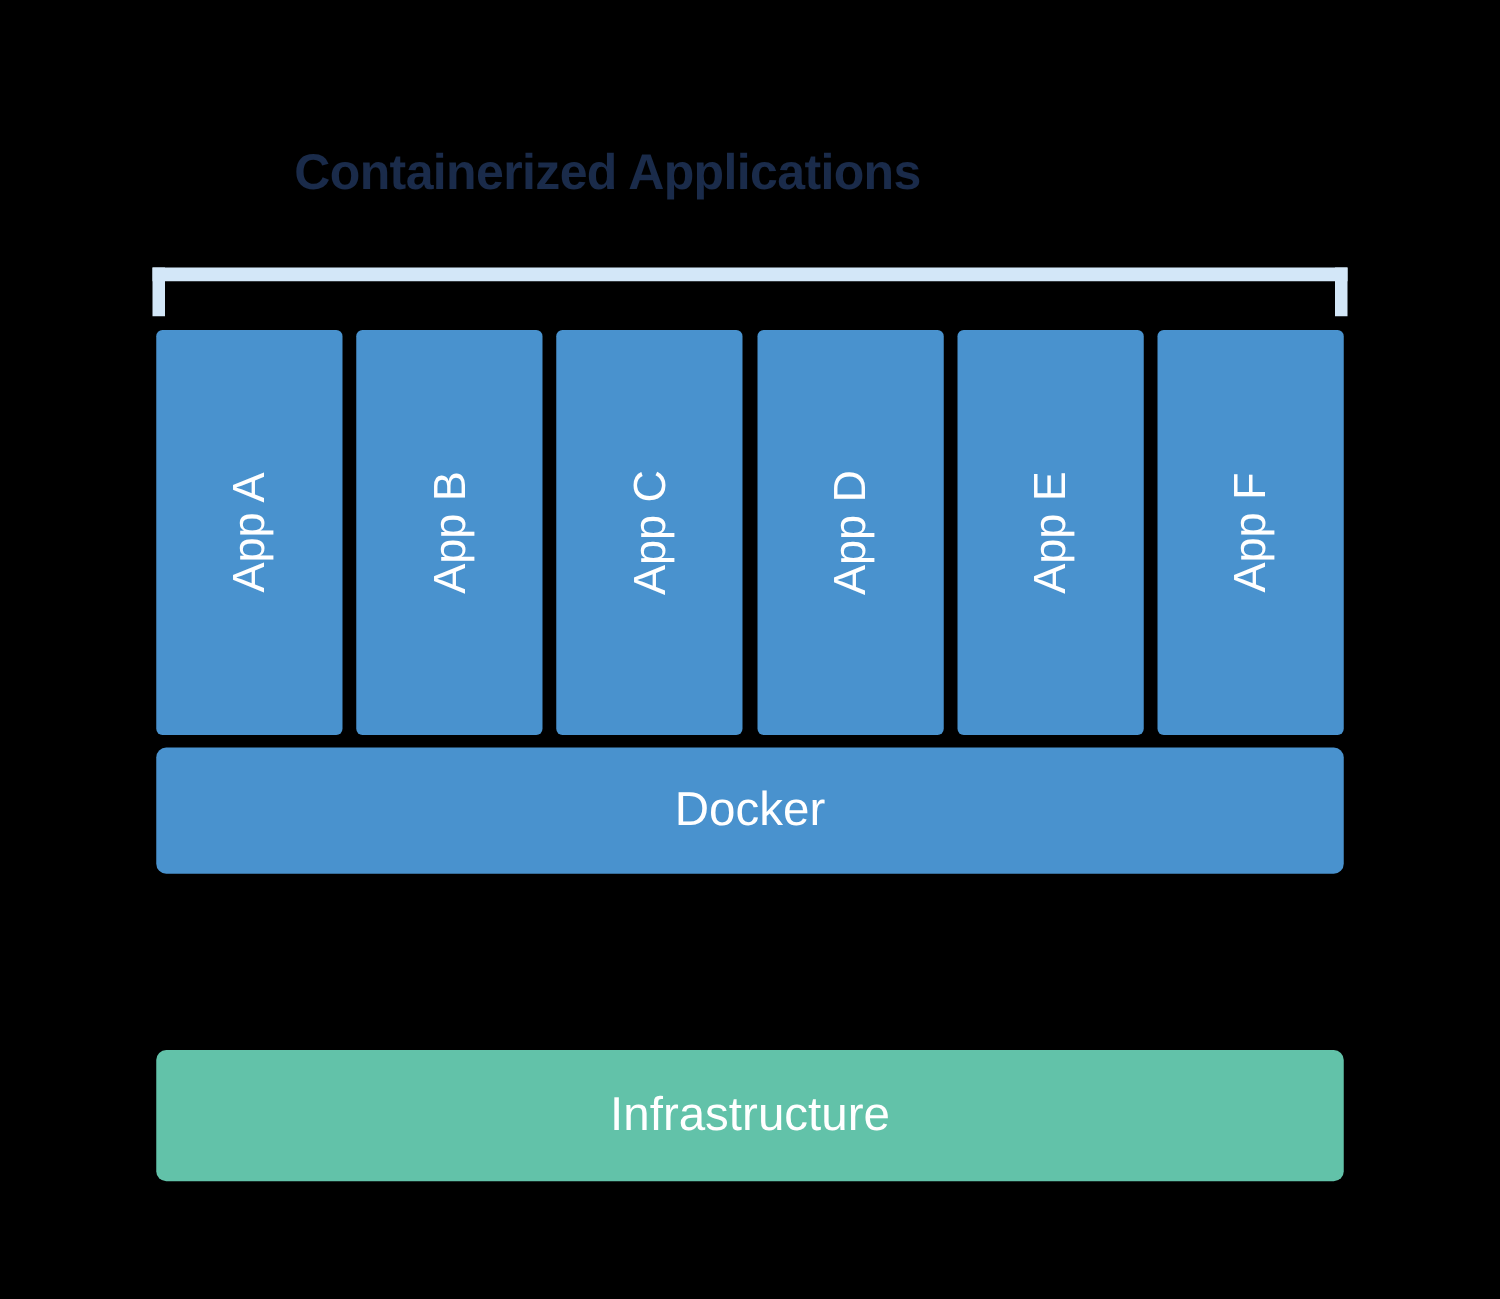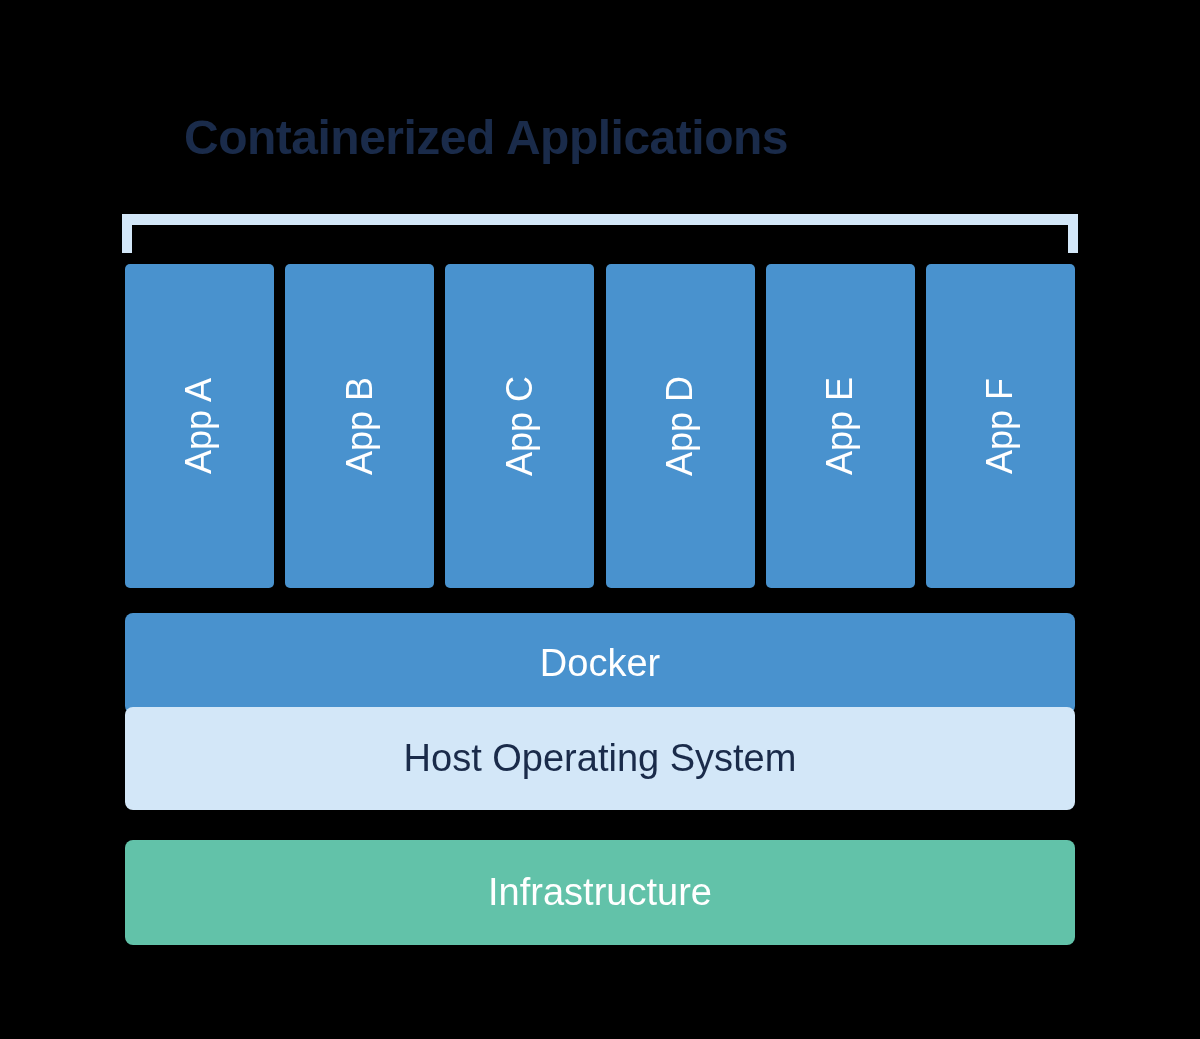--- a/index.html
+++ b/index.html
@@ -21,21 +21,21 @@
     height: 1039px;
     background: var(--background);
     overflow: hidden;
   }
   .title {
     position: absolute;
     top: 116px;
     left: 0;
     width: 972px;
     text-align: center;
-    font-size: 48px;
+    font-size: 40px;
     line-height: 44px;
     font-weight: 700;
     letter-spacing: -0.5px;
     color: var(--navy_text);
   }
   .bracket {
     position: absolute;
     left: 122px;
     top: 214px;
     width: 956px;
@@ -77,21 +77,20 @@
     display: flex;
     align-items: center;
     justify-content: center;
     font-size: 38px;
   }
   .layer-docker {
     top: 598px;
     height: 101px;
     background: var(--container_blue);
     color: var(--white_text);
-    margin-top: 15px;
   }
   .layer-host {
     top: 707px;
     height: 103px;
     background: var(--light_blue);
     color: var(--navy_text);
   }
   .layer-infra {
     top: 817px;
     height: 105px;
@@ -127,21 +126,18 @@
     </div>
     <div class="app-box">
       <span class="app-label">App F</span>
     </div>
   </div>
 
   <div class="layer layer-docker">
     <span>Docker</span>
   </div>
 
-  <div class="layer layer-host">
-    <span>Host Operating System</span>
-  </div>
 
   <div class="layer layer-infra">
     <span>Infrastructure</span>
   </div>
 
 </div>
 
 </body></html>

